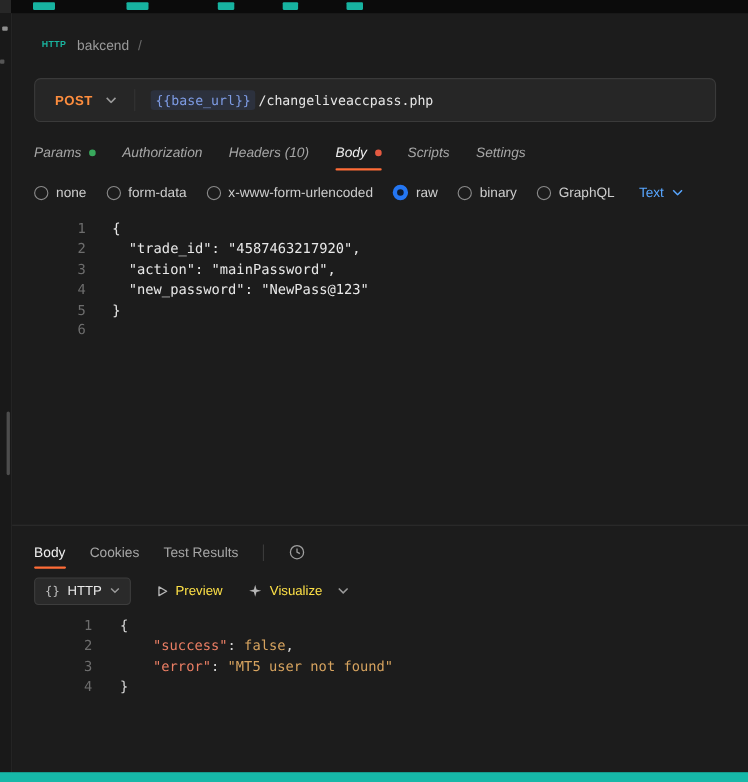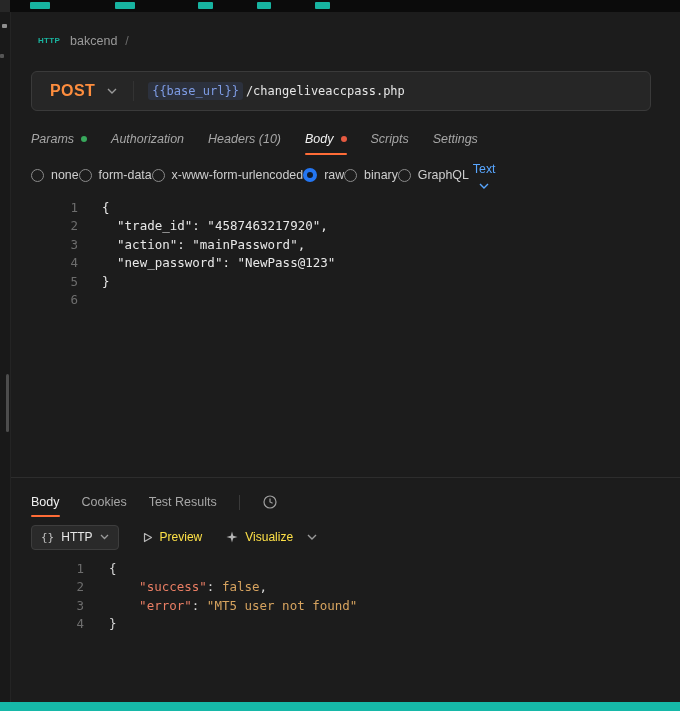--- a/index.html
+++ b/index.html
@@ -28,46 +28,46 @@
   
   .breadcrumb { margin-top:17px; height:24px; display:flex; align-items:center; gap:8px; padding-left:5px; }
   .http-badge { color:#1ab5a0; font-size:8px; font-weight:700; letter-spacing:.3px; line-height:1; padding:3px 2px; }
   .crumb-collection { color:#9a9a9a; font-size:12.5px; cursor:pointer; }
   .crumb-sep { color:#6a6a6a; font-size:12.5px; }
   .crumb-name { color:#f2f2f2; font-size:13px; font-weight:600; }
 
   
   .url-bar { margin-top:18px; height:40px; width:620px; background:#262626; border:1px solid #3a3a3a; border-radius:6px; display:flex; align-items:center; }
   .method-select { display:flex; align-items:center; gap:12px; padding:0 16px 0 18px; height:100%; cursor:pointer; }
-  .method-label { color:#fd8d3e; font-weight:700; font-size:16px; letter-spacing:.4px; }
+  .method-label { color:#fd8d3e; font-weight:700; font-size:12px; letter-spacing:.4px; }
   .method-sep { width:1px; height:20px; background:#333; }
   .url-field { display:flex; align-items:center; padding-left:14px; font-family:"DejaVu Sans Mono", monospace; font-size:12px; flex:1; cursor:text; }
   .url-var { color:#7e9ce5; background:rgba(88,120,220,0.13); border-radius:3px; padding:2px 4px; }
   .url-path { color:#e6e6e6; padding-left:3px; }
 
   
   .req-tabs, .resp-tabs { display:flex; align-items:center; gap:24px; font-size:12.5px; color:#a6a6a6; }
   .req-tabs { margin-top:12px; height:32px;font-style:italic; }
   .resp-tabs { margin-top:9px; height:30px; gap:22px; }
   .tab { position:relative; height:100%; display:flex; align-items:center; gap:7px; cursor:pointer; }
   .tab.active .tab-label { color:#f0f0f0; }
   .tab.active::after { content:""; position:absolute; left:0; right:0; bottom:0; height:2px; background:#ff6c37; border-radius:1px; }
   .dot { width:6px; height:6px; border-radius:50%; flex:none; }
   .dot-green { background:#38a85c; }
   .dot-orange { background:#e55a41; }
   .count-green { color:#4cb269; }
   .vsep { width:1px; height:15px; background:#3a3a3a; margin-left:0; }
   .icon-btn { display:flex; align-items:center; cursor:pointer; }
 
   
-  .body-modes { margin-top:5px; height:30px; display:flex; align-items:center; font-size:12.4px; color:#cecece; }
+  .body-modes { margin-top:5px; height:30px; display:flex; align-items:center; gap:18px; font-size:12.4px; color:#cecece; }
   .mode { display:flex; align-items:center; gap:7px; cursor:pointer; }
   .radio { width:13px; height:13px; border:1px solid #8a8a8a; border-radius:50%; flex:none; }
   .radio.selected { width:14px; height:14px; border:4px solid #2476f2; background:#0f1a2b; }
-  .lang-select { display:flex; align-items:center; gap:7px; color:#58a6ff; margin-left:4px; cursor:pointer;flex-direction:column; }
+  .lang-select { display:flex; align-items:center; gap:7px; color:#58a6ff; margin-left:4px; cursor:pointer; }
 
   
   .editor { font-family:"DejaVu Sans Mono", monospace; font-size:12.5px; line-height:18.4px; }
   .req-editor { margin-top:9px; height:278px; overflow:hidden; }
   .resp-editor { margin-top:10px; }
   .code-line { display:flex; }
   .ln { width:47px; text-align:right; color:#6d6d6d; flex:none; user-select:none; }
   .code { margin-left:24px; color:#e8e8e8; white-space:pre; }
   .resp-editor .ln { width:53px; }
   .resp-editor .code { margin-left:25px; color:#d8d8d8; }

